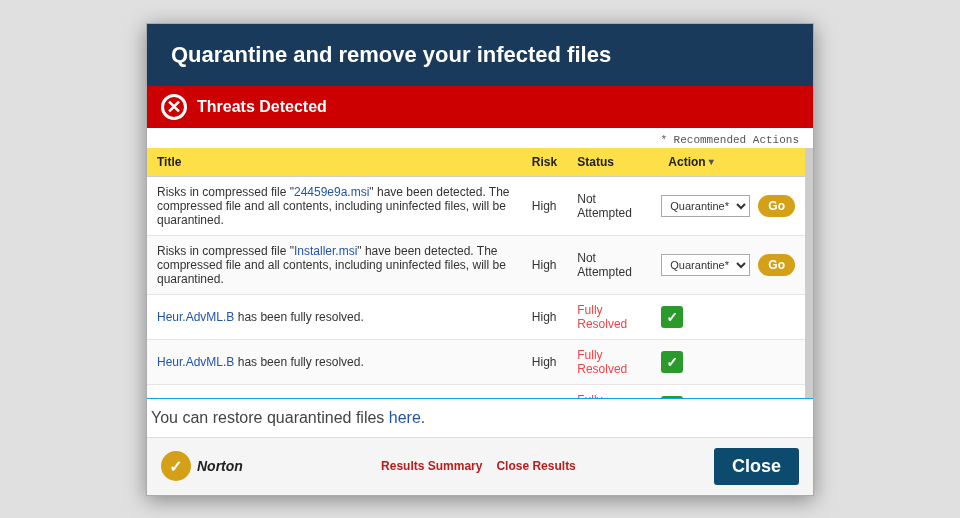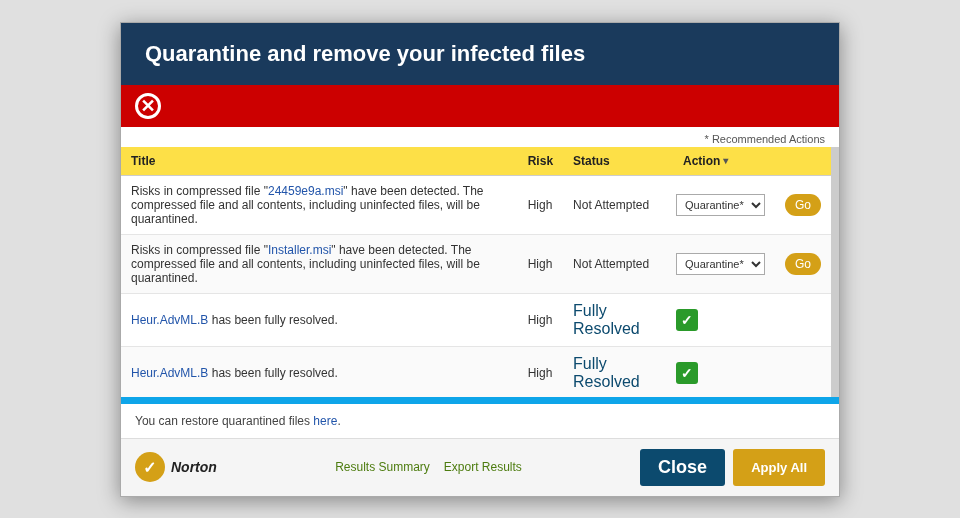--- a/index.html
+++ b/index.html
@@ -6,21 +6,21 @@
     body {
       width: 960px;
       height: 518px;
       background: #e0e0e0;
       display: flex;
       align-items: center;
       justify-content: center;
       font-family: Arial, sans-serif;
     }
     .dialog {
-      width: 720px;
+      width: 668px;
       background: #fff;
       border: 1px solid #aaa;
       box-shadow: 0 4px 20px rgba(0,0,0,0.4);
     }
     .dialog-header {
       background: #1a3a5c;
       padding: 18px 24px;
     }
     .dialog-header h1 {
       color: #fff;
@@ -55,20 +55,21 @@
     }
     .table-area {
       padding: 0;
       background: #fff;
     }
     .recommended-note {
       text-align: right;
       font-size: 11px;
       color: #555;
       padding: 6px 14px 2px 0;
+      font-family: Liberation Mono, monospace;
     }
     table {
       width: 100%;
       border-collapse: collapse;
       font-size: 12px;
     }
     thead tr {
       background: #fde047;
       border-bottom: 1px solid #ccc;
     }
@@ -93,42 +94,42 @@
     }
     .title-cell a {
       color: #2255aa;
       text-decoration: none;
     }
     .status-not {
       color: #333;
       font-size: 12px;
     }
     .status-resolved {
-      color: #0c4a6e;
-      font-size: 16px;
+      color: #ef4444;
+      font-size: 12px;
     }
     .action-dropdown {
       display: flex;
       align-items: center;
-      gap: 20px;
+      gap: 8px;
     }
     .dropdown-select {
       border: 1px solid #aaa;
       background: #fff;
       font-size: 11px;
       padding: 3px 4px;
       color: #333;
     }
     .go-btn {
       background: #d4a017;
       color: #fff;
       border: none;
       padding: 4px 10px;
       font-size: 12px;
-      font-weight: normal;
+      font-weight: bold;
       cursor: pointer;
       border-radius: 11px;
     }
     .check-green {
       display: inline-block;
       width: 22px;
       height: 22px;
       background: #2a9a2a;
       color: #fff;
       text-align: center;
@@ -138,24 +139,24 @@
       border-radius: 3px;
     }
     .table-wrapper {
       max-height: 250px;
       overflow-y: auto;
       border-right: 8px solid #ccc;
     }
     .table-wrapper::-webkit-scrollbar { width: 8px; }
     .table-wrapper::-webkit-scrollbar-thumb { background: #aaa; }
     .footer-note {
-      padding: 10px 14px;
-      font-size: 12px;
+      padding: 10px 4px;
+      font-size: 16px;
       color: #444;
-      border-top: 7px solid #0ea5e9;
+      border-top: 1px solid #0ea5e9;
     }
     .footer-note a {
       color: #2255aa;
       text-decoration: none;
     }
     .bottom-bar {
       display: flex;
       align-items: center;
       justify-content: space-between;
       padding: 10px 14px;
@@ -185,22 +186,23 @@
       color: #222;
       font-style: italic;
     }
     .bottom-links {
       display: flex;
       gap: 14px;
       align-items: center;
     }
     .bottom-links a {
       font-size: 12px;
-      color: #4d7c0f;
+      color: #b91c1c;
       text-decoration: none;
+      font-weight: bold;
     }
     .bottom-buttons {
       display: flex;
       gap: 8px;
     }
     .close-btn {
       background: #0c4a6e;
       color: #fff;
       border: none;
       padding: 8px 18px;
@@ -234,20 +236,21 @@
 <body>
 
 <div class="dialog">
 
   <div class="dialog-header">
     <h1>Quarantine and remove your infected files</h1>
   </div>
 
   <div class="threats-bar">
     <div class="x-icon">✕</div>
+    <span>Threats Detected</span>
   </div>
 
   <div class="table-area">
     <div class="recommended-note">* Recommended Actions</div>
     <div class="table-wrapper">
       <table>
         <thead>
           <tr>
             <th>Title</th>
             <th>Risk</th>
@@ -307,21 +310,20 @@
     <span>You can restore quarantined files </span><a href="#">here</a><span>.</span>
   </div>
 
   <div class="bottom-bar">
     <div class="norton-logo">
       <div class="norton-checkmark">✓</div>
       <span class="norton-text">Norton</span>
     </div>
     <div class="bottom-links">
       <a href="#">Results Summary</a>
-      <a href="#">Export Results</a>
+      <a href="#">Close Results</a>
     </div>
     <div class="bottom-buttons">
       <button class="close-btn">Close</button>
-      <button class="apply-btn">Apply All</button>
     </div>
   </div>
 
 </div>
 
 </body></html>

